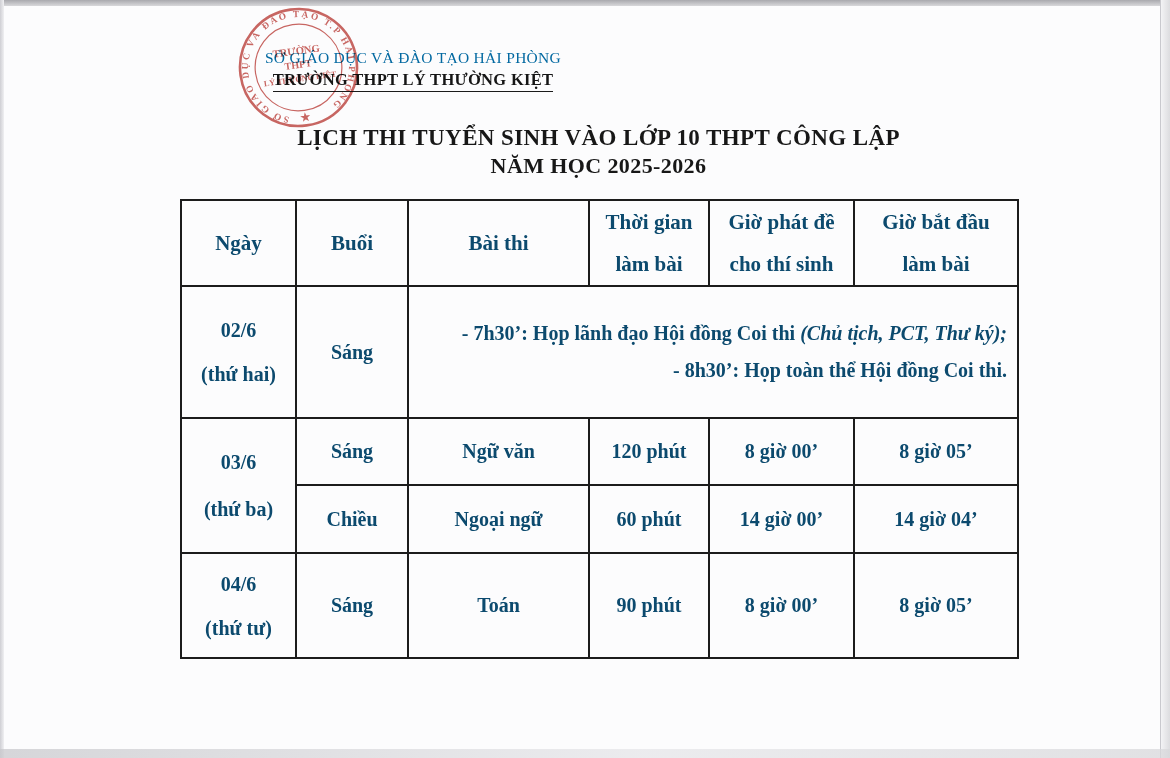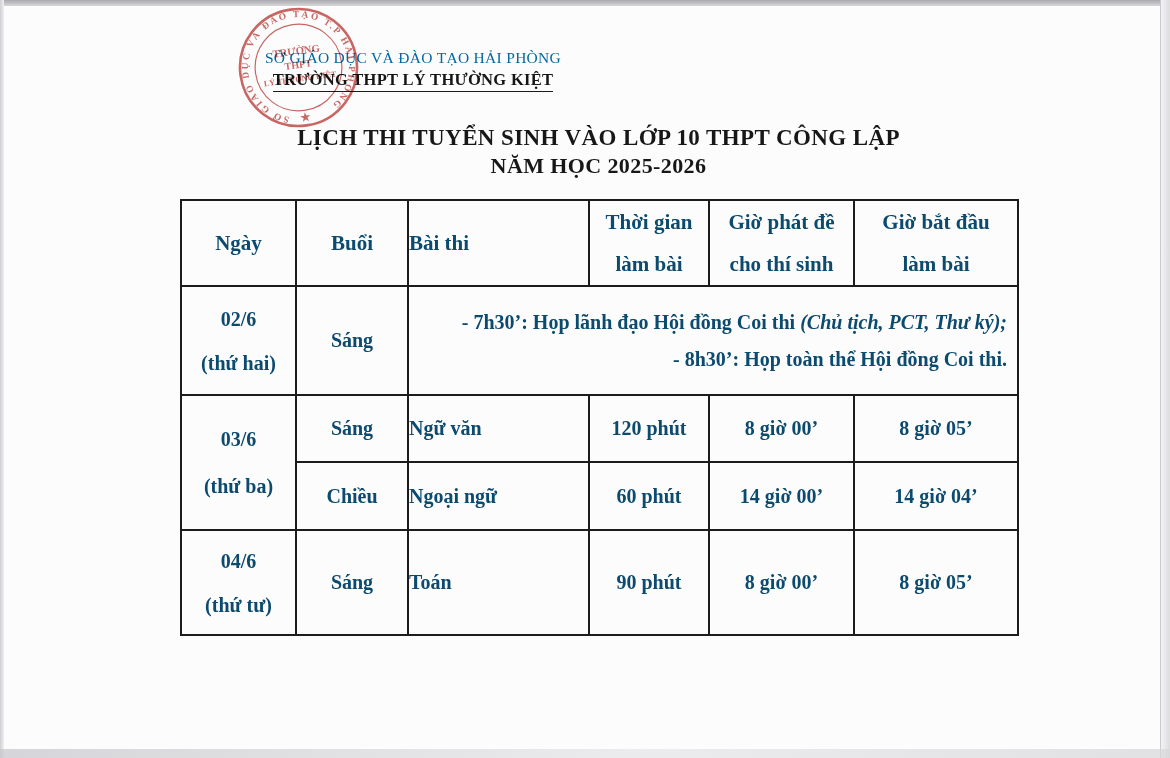--- a/index.html
+++ b/index.html
@@ -83,29 +83,29 @@
     border: 2px solid #1c1c1c;
     vertical-align: middle;
     text-align: center;
     font-size: 20px;
     overflow: hidden;
   }
   .schedule th {
     font-size: 21px; font-weight: bold;
     white-space: pre-line; line-height: 2.0;
   }
-  .schedule th.h-subject { text-align: left; }
+  .schedule th.h-subject { text-align: center; }
   .row-head   { height: 84px; }
-  .row-r1     { height: 109px; }
+  .row-r1     { height: 132px; }
   .row-r2     { height: 67px; }
   .row-r3     { height: 68px; border-radius: 7px; }
   .row-r4     { height: 105px; }
   td.date-cell { line-height: 2.2; }
   td.date-cell.tall { line-height: 2.35; }
-  td.subject-cell { text-align: left; }
+  td.subject-cell { text-align: center; }
   td.meeting-cell {
     text-align: right; padding: 0 10px 0 10px;
     line-height: 1.85; font-size: 20px;
   }
   td.meeting-cell .it { font-style: italic; }
 </style>
 </head>
 <body>
 
 <div class="page">

